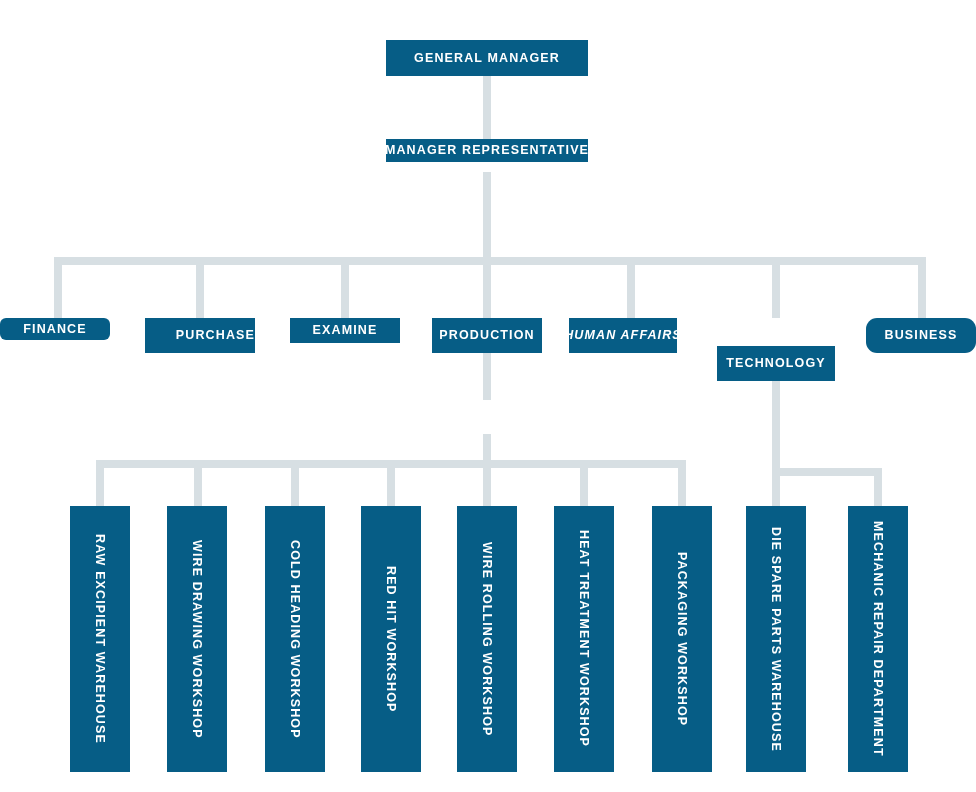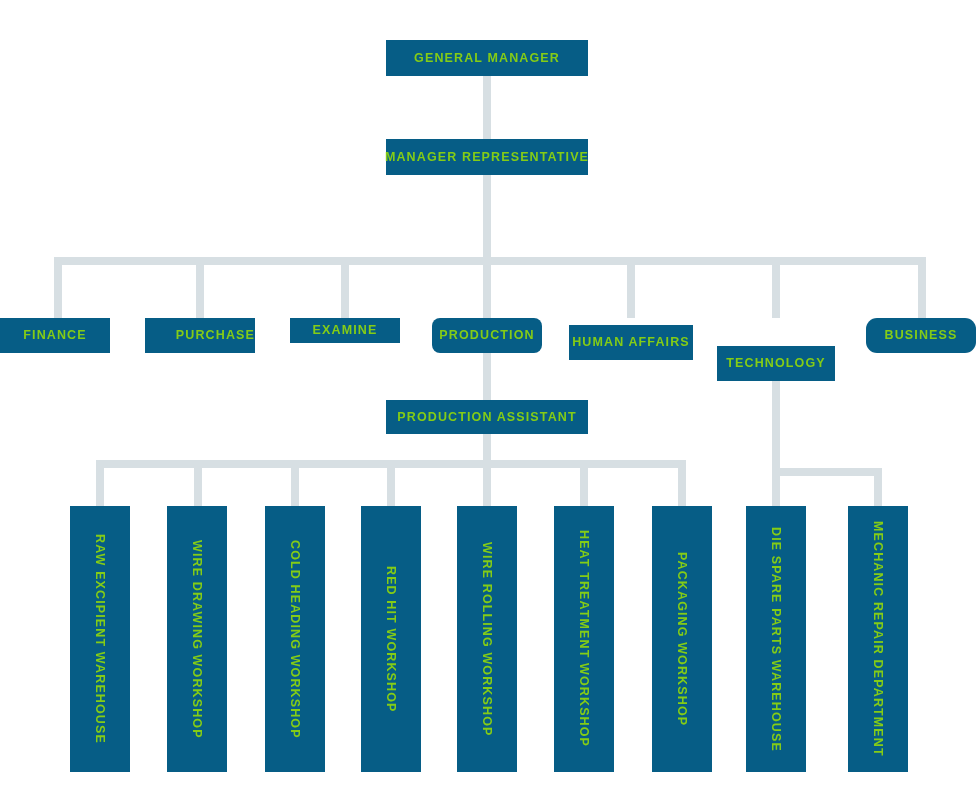--- a/index.html
+++ b/index.html
@@ -14,21 +14,21 @@
   #chart-root {
     position: relative;
     width: 976px;
     height: 792px;
     background: #ffffff;
     overflow: hidden;
   }
   .node {
     position: absolute;
     background: #065D86;
-    color: #84cc16;
+    color: #ffffff;
     box-sizing: border-box;
     display: flex;
     align-items: center;
     justify-content: center;
     letter-spacing: 0.09em;
     font-weight: 600;
     text-transform: uppercase;
     z-index: 3;
     white-space: nowrap;
   }
@@ -87,49 +87,46 @@
 
   <div class="conn" style="left:772px; top:468px; width:110px; height:8px;"></div>
 
   <div class="conn" style="left:772px; top:468px; width:8px; height:38px;"></div>
   <div class="conn" style="left:874px; top:468px; width:8px; height:38px;"></div>
 
   <div class="node horizontal" style="left:386px; top:40px; width:202px; height:36px;">
     <span class="node-label">GENERAL MANAGER</span>
   </div>
 
-  <div class="node horizontal" style="left:386px; top:139px; width:202px; height:36px;">
+  <div class="node horizontal" style="left:386px; top:139px; width:202px; height:23px;">
     <span class="node-label">MANAGER REPRESENTATIVE</span>
   </div>
 
-  <div class="node horizontal" style="left:0px; top:318px; width:110px; height:35px;">
+  <div class="node horizontal" style="left:0px; top:318px; width:110px; height:22px;border-radius:6px;">
     <span class="node-label">FINANCE</span>
   </div>
   <div class="node horizontal" style="left:145px; top:318px; width:110px; height:35px;justify-content:flex-end;">
     <span class="node-label">PURCHASE</span>
   </div>
   <div class="node horizontal" style="left:290px; top:318px; width:110px; height:25px;">
     <span class="node-label">EXAMINE</span>
   </div>
-  <div class="node horizontal" style="left:432px; top:318px; width:110px; height:35px;border-radius:8px;">
+  <div class="node horizontal" style="left:432px; top:318px; width:110px; height:35px;">
     <span class="node-label">PRODUCTION</span>
   </div>
-  <div class="node horizontal" style="left:569px; top:325px; width:124px; height:35px;">
+  <div class="node horizontal" style="left:569px; top:318px; width:108px; height:35px;font-style:italic;">
     <span class="node-label">HUMAN AFFAIRS</span>
   </div>
   <div class="node horizontal" style="left:717px; top:318px; width:118px; height:35px;margin-top:28px;">
     <span class="node-label">TECHNOLOGY</span>
   </div>
   <div class="node horizontal" style="left:866px; top:318px; width:110px; height:35px;border-radius:11px;">
     <span class="node-label">BUSINESS</span>
   </div>
 
-  <div class="node horizontal" style="left:386px; top:400px; width:202px; height:34px;">
-    <span class="node-label">PRODUCTION ASSISTANT</span>
-  </div>
 
   <div class="node vertical" style="left:70px; top:506px; width:60px; height:266px;">
     <span class="node-label">RAW EXCIPIENT WAREHOUSE</span>
   </div>
   <div class="node vertical" style="left:167px; top:506px; width:60px; height:266px;">
     <span class="node-label">WIRE DRAWING WORKSHOP</span>
   </div>
   <div class="node vertical" style="left:265px; top:506px; width:60px; height:266px;">
     <span class="node-label">COLD HEADING WORKSHOP</span>
   </div>

